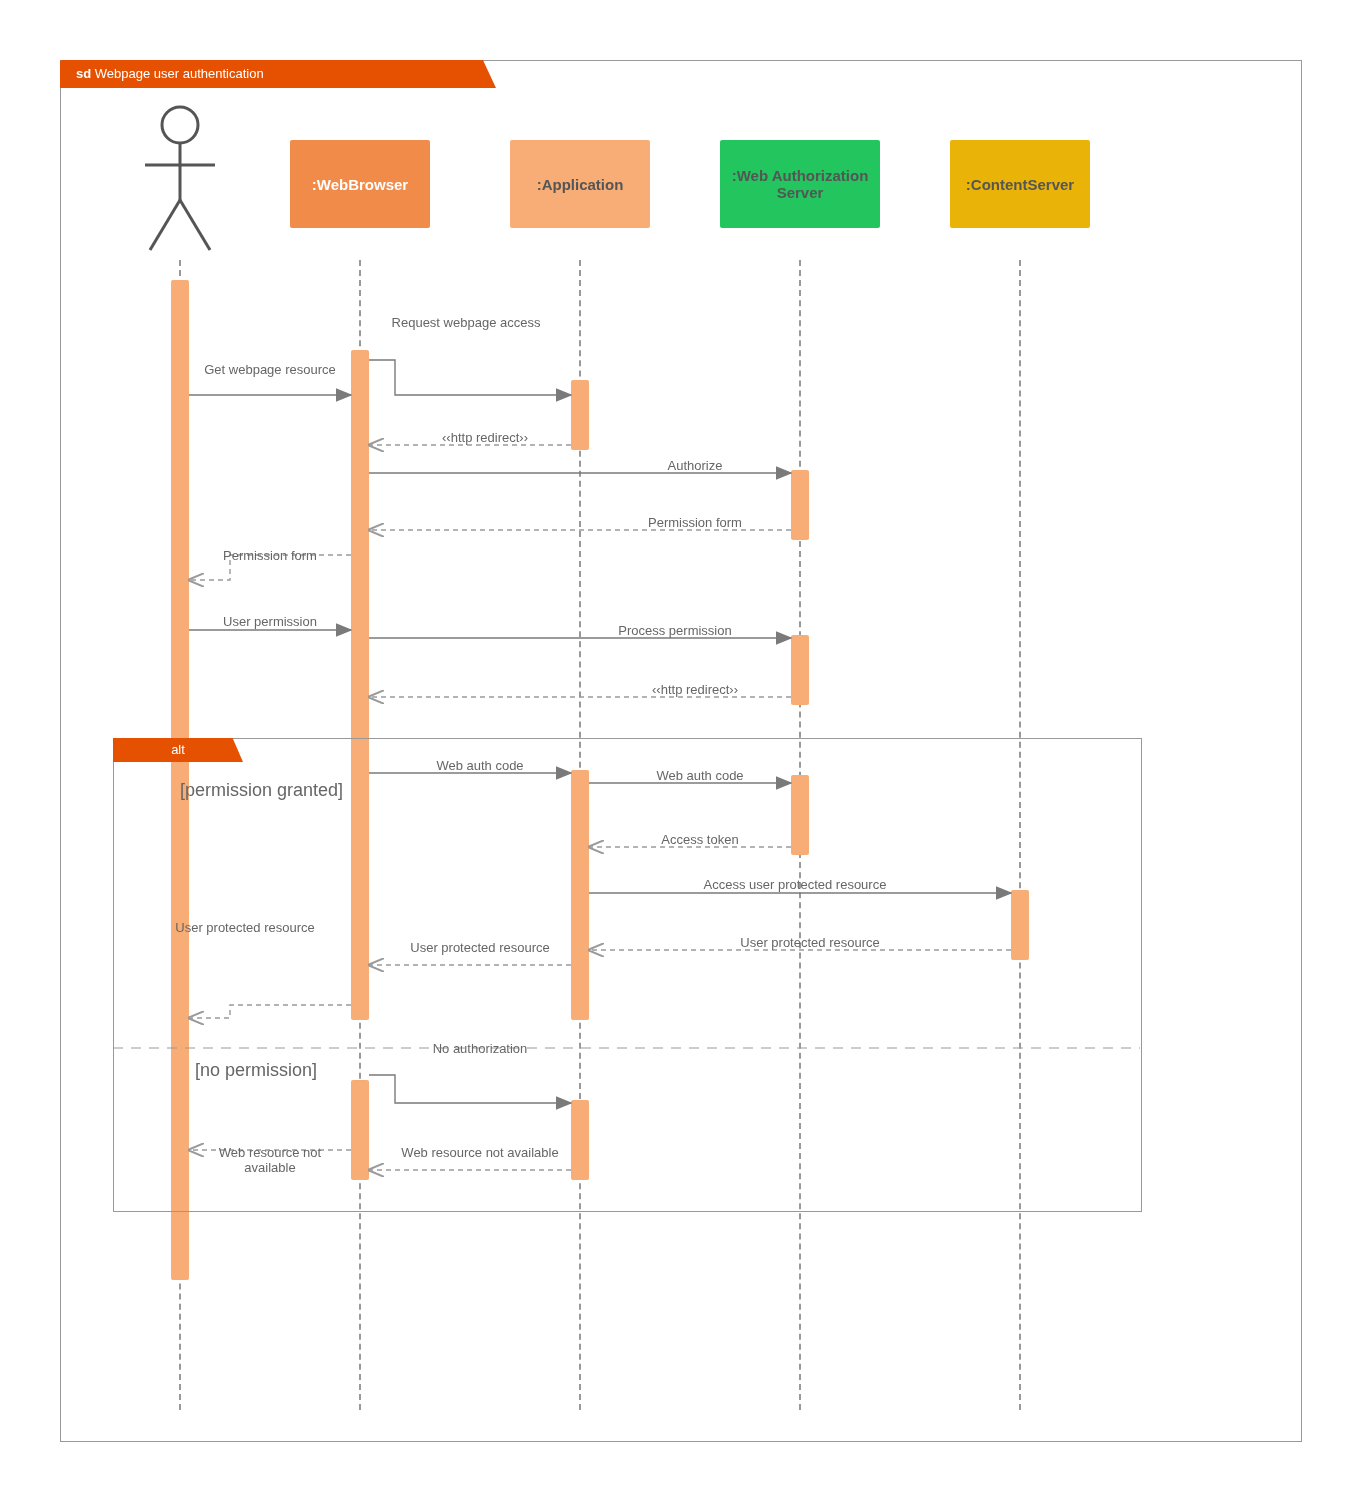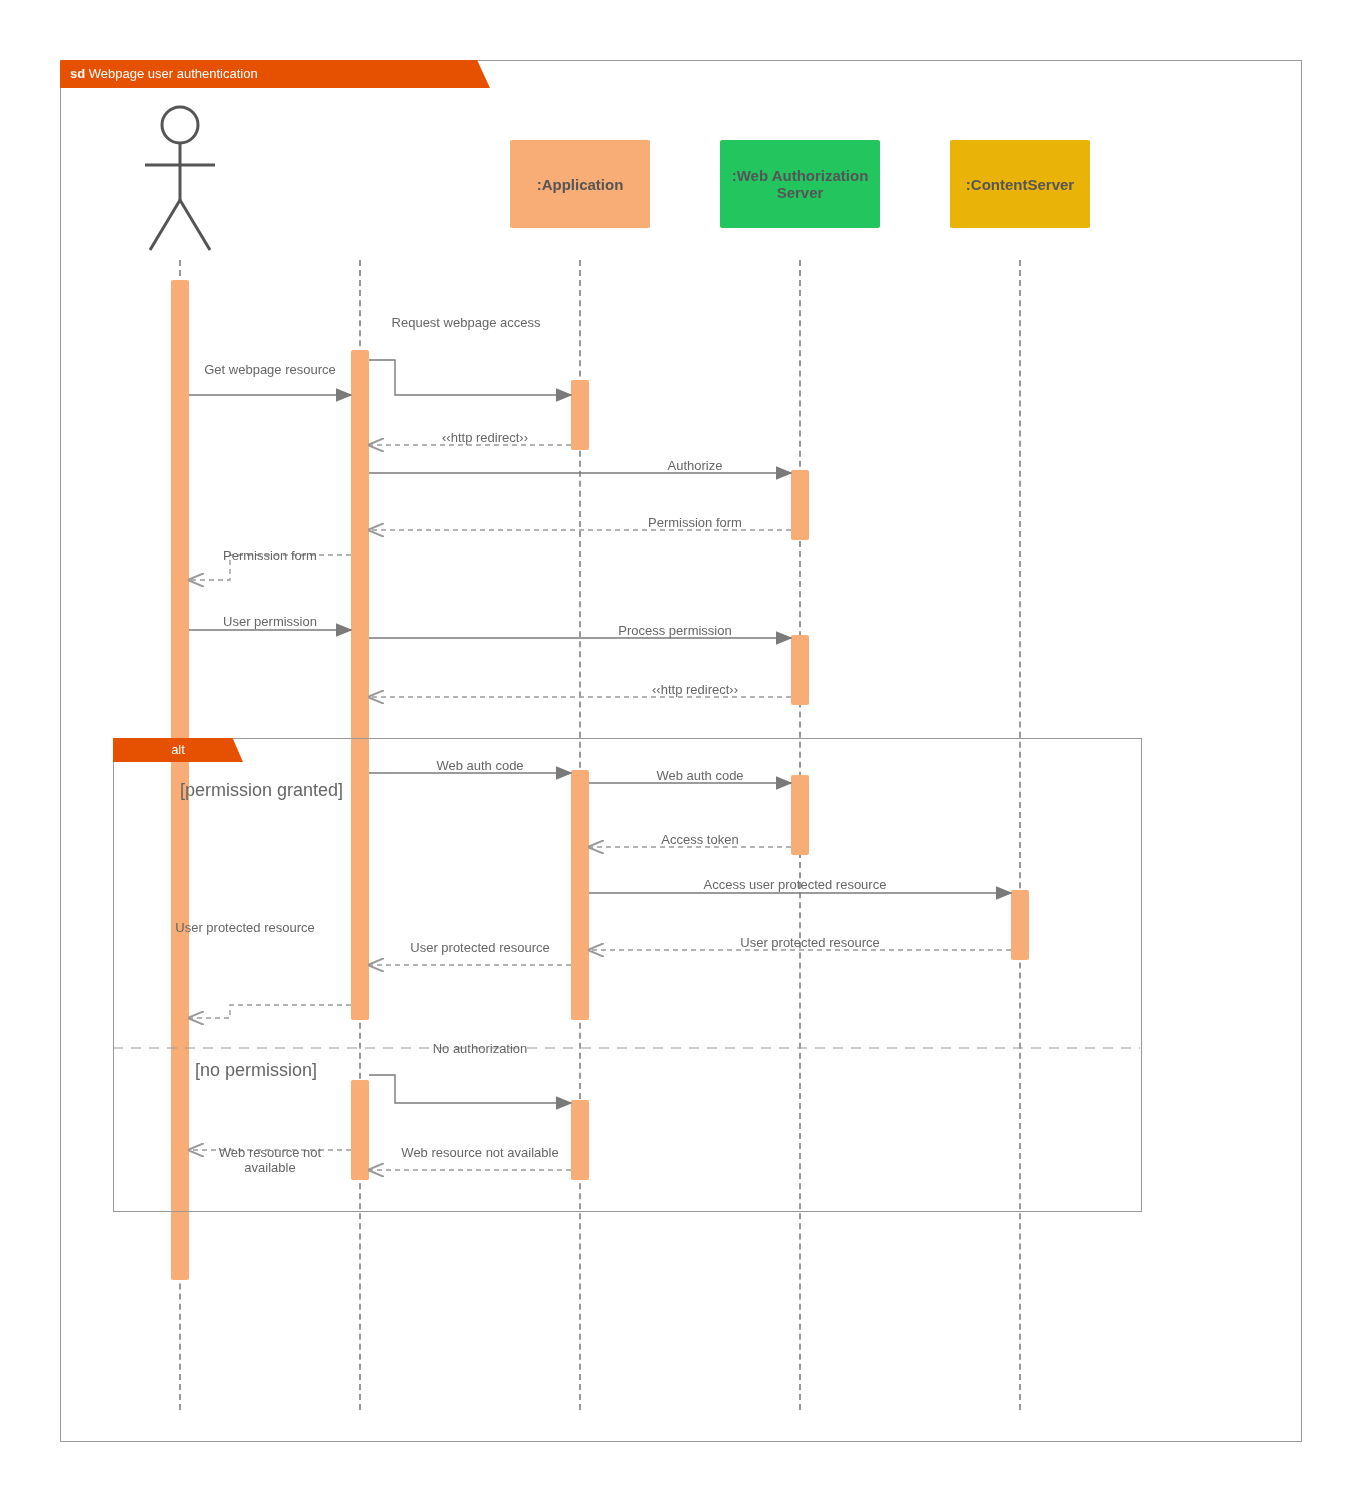--- a/index.html
+++ b/index.html
@@ -1,19 +1,19 @@
 <!DOCTYPE html>
 <html><head>
 <meta charset="utf-8">
 <style>
   html,body{margin:0;padding:0;background:#fff;font-family:Helvetica,Arial,sans-serif}
   .page{width:1360px;height:1502px;position:relative;background:#fff}
   .outer-frame{position:absolute;left:60px;top:60px;width:1240px;height:1380px;border:1px solid #999}
   .title-tab{position:absolute;left:60px;top:60px;width:420px;height:28px;background:#e55100;color:#fff;
-    font-size:13px;line-height:28px;padding-left:10px;border-top-left-radius:2px;
+    font-size:13px;line-height:28px;padding-left:16px;border-top-left-radius:2px;
     clip-path:polygon(0 0,97% 0,100% 100%,0 100%)}
   .title-tab .bold{font-weight:700}
 
   .lifeline{position:absolute;border-left:2px dashed #999;top:260px;height:1150px}
   .actor{position:absolute;top:100px;width:100px;height:160px}
   .actor svg{width:100px;height:160px}
   .head-box{position:absolute;top:140px;height:88px;display:flex;align-items:center;justify-content:center;
     text-align:center;color:#555;font-size:15px;font-weight:600;border-radius:2px;padding:0 8px;box-sizing:border-box}
   .hb1{background:#f18b4a;color:#fff}
   .hb2{background:#f7ad75}
@@ -45,20 +45,23 @@
 <div class="actor" style="left:130px">
   <svg viewBox="0 0 100 160">
     <circle cx="50" cy="25" r="18" fill="none" stroke="#555" stroke-width="3"></circle>
     <line x1="50" y1="43" x2="50" y2="100" stroke="#555" stroke-width="3"></line>
     <line x1="15" y1="65" x2="85" y2="65" stroke="#555" stroke-width="3"></line>
     <line x1="50" y1="100" x2="20" y2="150" stroke="#555" stroke-width="3"></line>
     <line x1="50" y1="100" x2="80" y2="150" stroke="#555" stroke-width="3"></line>
   </svg>
 </div>
 
+<div class="head-box hb1" style="left:290px;width:140px">
+      <span>:WebBrowser</span>
+    </div>
 <div class="head-box hb2" style="left:510px;width:140px">
       <span>:Application</span>
     </div>
 <div class="head-box hb3" style="left:720px;width:160px">
       <span>:Web Authorization Server</span>
     </div>
 <div class="head-box hb4" style="left:950px;width:140px">
       <span>:ContentServer</span>
     </div>
 

